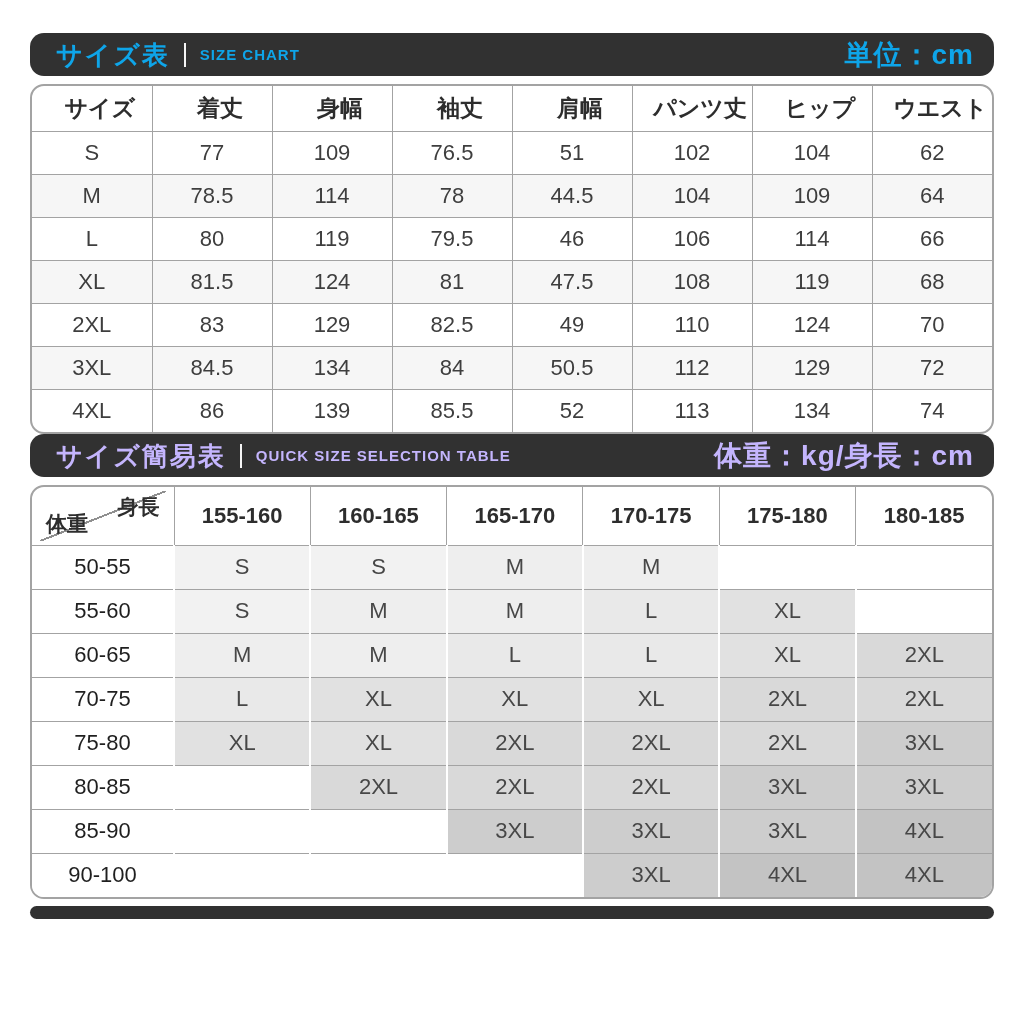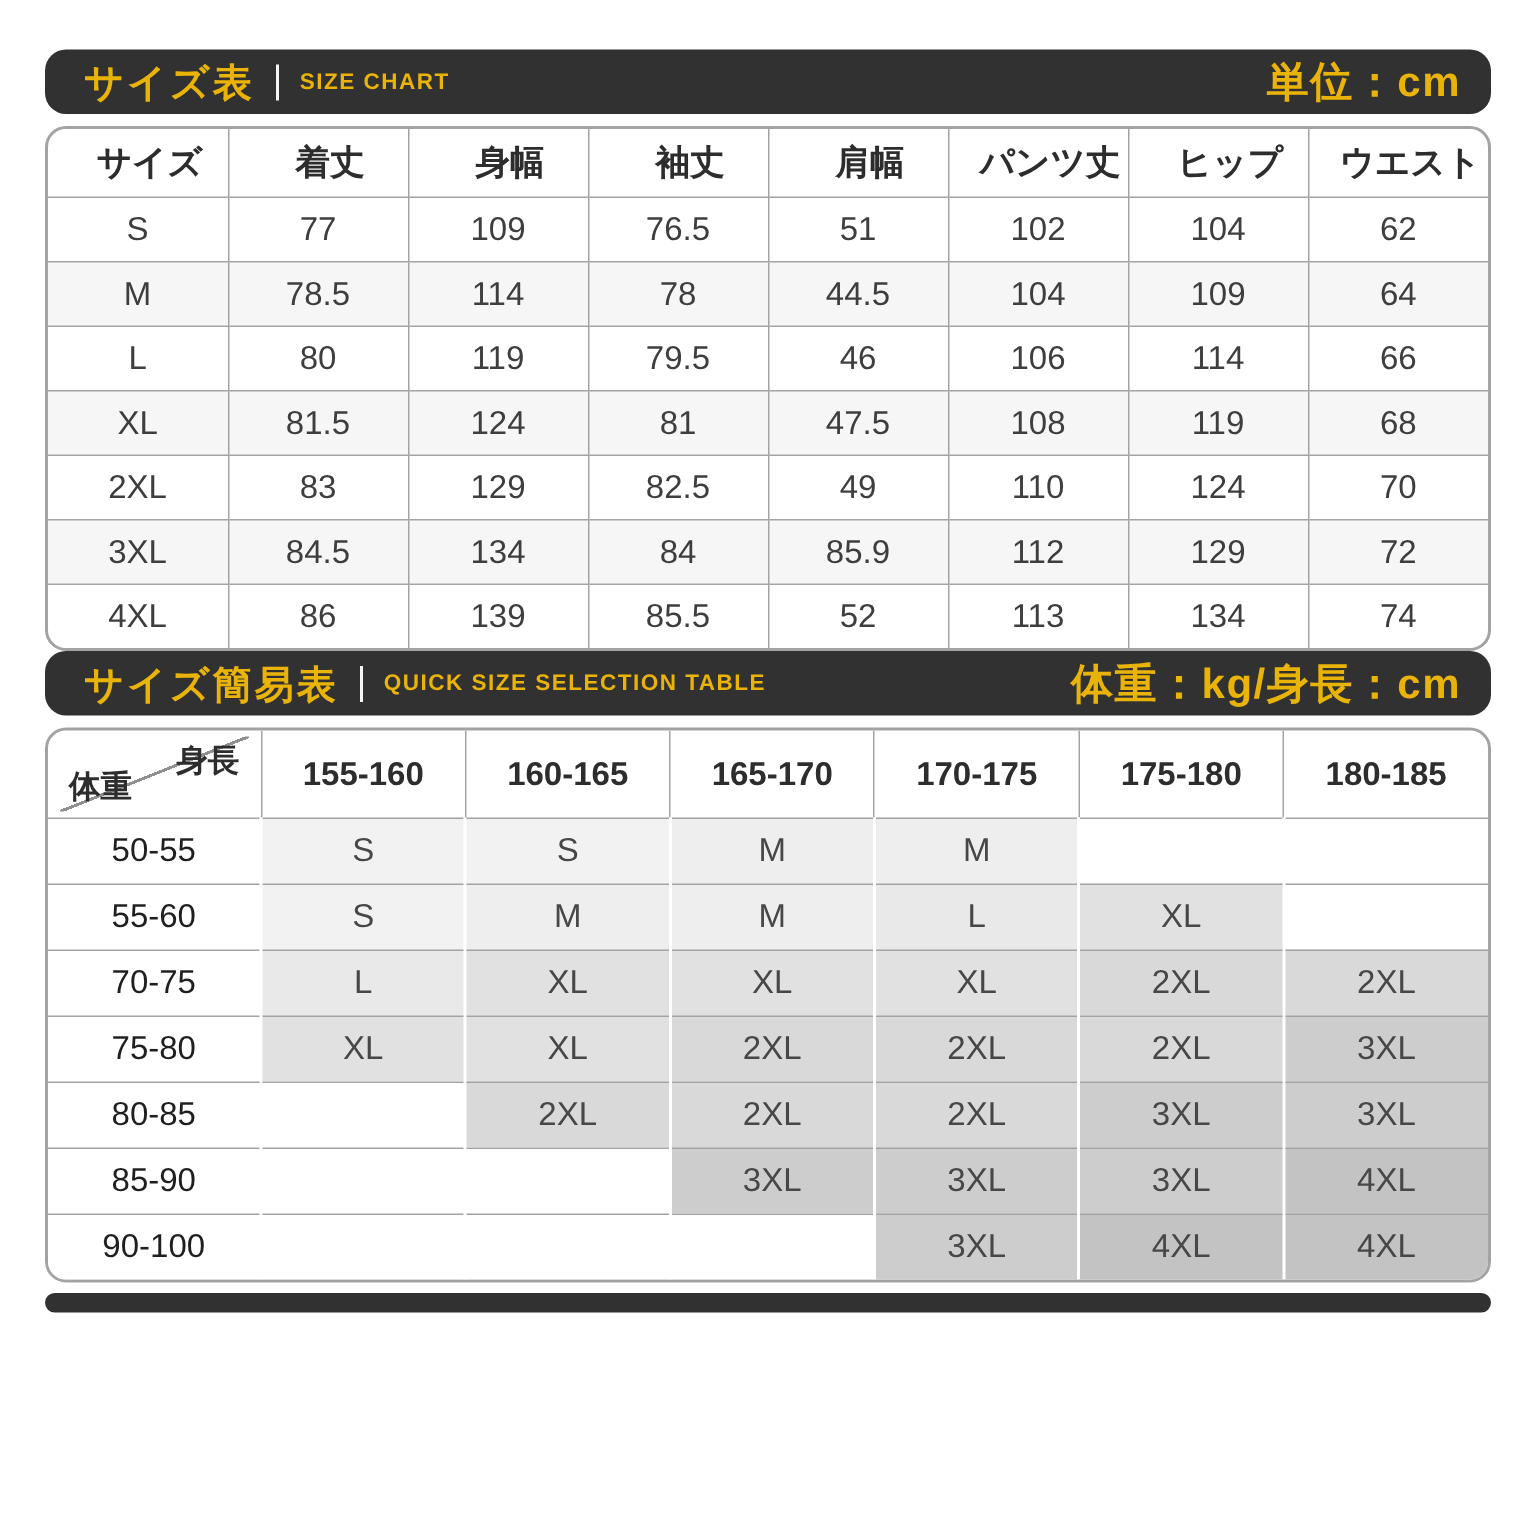--- a/index.html
+++ b/index.html
@@ -69,21 +69,21 @@
   .corner .lab-w { position:absolute; bottom:7px; left:14px; font-size:21px; font-weight:700; }
 
   
   .footbar { height:13px; background:#313131; border-radius:7px; margin-top:7px; }
 </style>
 </head>
 <body>
 
 <div class="page">
 
-  <div class="bar" style="background: rgb(49, 49, 49); color: #eab308;">
+  <div class="bar" style="background: rgb(49, 49, 49); color: #0ea5e9;">
     <span class="jp">サイズ表</span>
     <span class="sep"></span>
     <span class="en">SIZE CHART</span>
     <span class="unit">単位：cm</span>
   </div>
 
   <div class="tblwrap t1wrap">
     <table class="t1">
       <thead>
         <tr id="t1-head-row">
@@ -146,41 +146,41 @@
             <td>49</td>
             <td>110</td>
             <td>124</td>
             <td>70</td>
           </tr>
           <tr>
             <td>3XL</td>
             <td>84.5</td>
             <td>134</td>
             <td>84</td>
-            <td>85.9</td>
+            <td>50.5</td>
             <td>112</td>
             <td>129</td>
             <td>72</td>
           </tr>
           <tr>
             <td>4XL</td>
             <td>86</td>
             <td>139</td>
             <td>85.5</td>
             <td>52</td>
             <td>113</td>
             <td>134</td>
             <td>74</td>
           </tr>
         </tbody>
     </table>
   </div>
 
 
-  <div class="bar" style="background: rgb(49, 49, 49); color: #eab308;">
+  <div class="bar" style="background: rgb(49, 49, 49); color: #c4b5fd;">
     <span class="jp">サイズ簡易表</span>
     <span class="sep"></span>
     <span class="en">QUICK SIZE SELECTION TABLE</span>
     <span class="unit">体重：kg/身長：cm</span>
   </div>
 
   <div class="tblwrap t2wrap">
     <table class="t2">
       <thead>
         <tr id="t2-head-row">
@@ -210,20 +210,29 @@
           <tr>
             <td class="wlab">55-60</td>
             <td style="background: rgb(242, 242, 242);">S</td>
             <td style="background: rgb(238, 238, 238);">M</td>
             <td style="background: rgb(238, 238, 238);">M</td>
             <td style="background: rgb(233, 233, 233);">L</td>
             <td style="background: rgb(225, 225, 225);">XL</td>
             <td style="background: rgb(255, 255, 255);"></td>
           </tr>
           <tr>
+            <td class="wlab">60-65</td>
+            <td style="background: rgb(238, 238, 238);">M</td>
+            <td style="background: rgb(238, 238, 238);">M</td>
+            <td style="background: rgb(233, 233, 233);">L</td>
+            <td style="background: rgb(233, 233, 233);">L</td>
+            <td style="background: rgb(225, 225, 225);">XL</td>
+            <td style="background: rgb(217, 217, 217);">2XL</td>
+          </tr>
+          <tr>
             <td class="wlab">70-75</td>
             <td style="background: rgb(233, 233, 233);">L</td>
             <td style="background: rgb(225, 225, 225);">XL</td>
             <td style="background: rgb(225, 225, 225);">XL</td>
             <td style="background: rgb(225, 225, 225);">XL</td>
             <td style="background: rgb(217, 217, 217);">2XL</td>
             <td style="background: rgb(217, 217, 217);">2XL</td>
           </tr>
           <tr>
             <td class="wlab">75-80</td>

